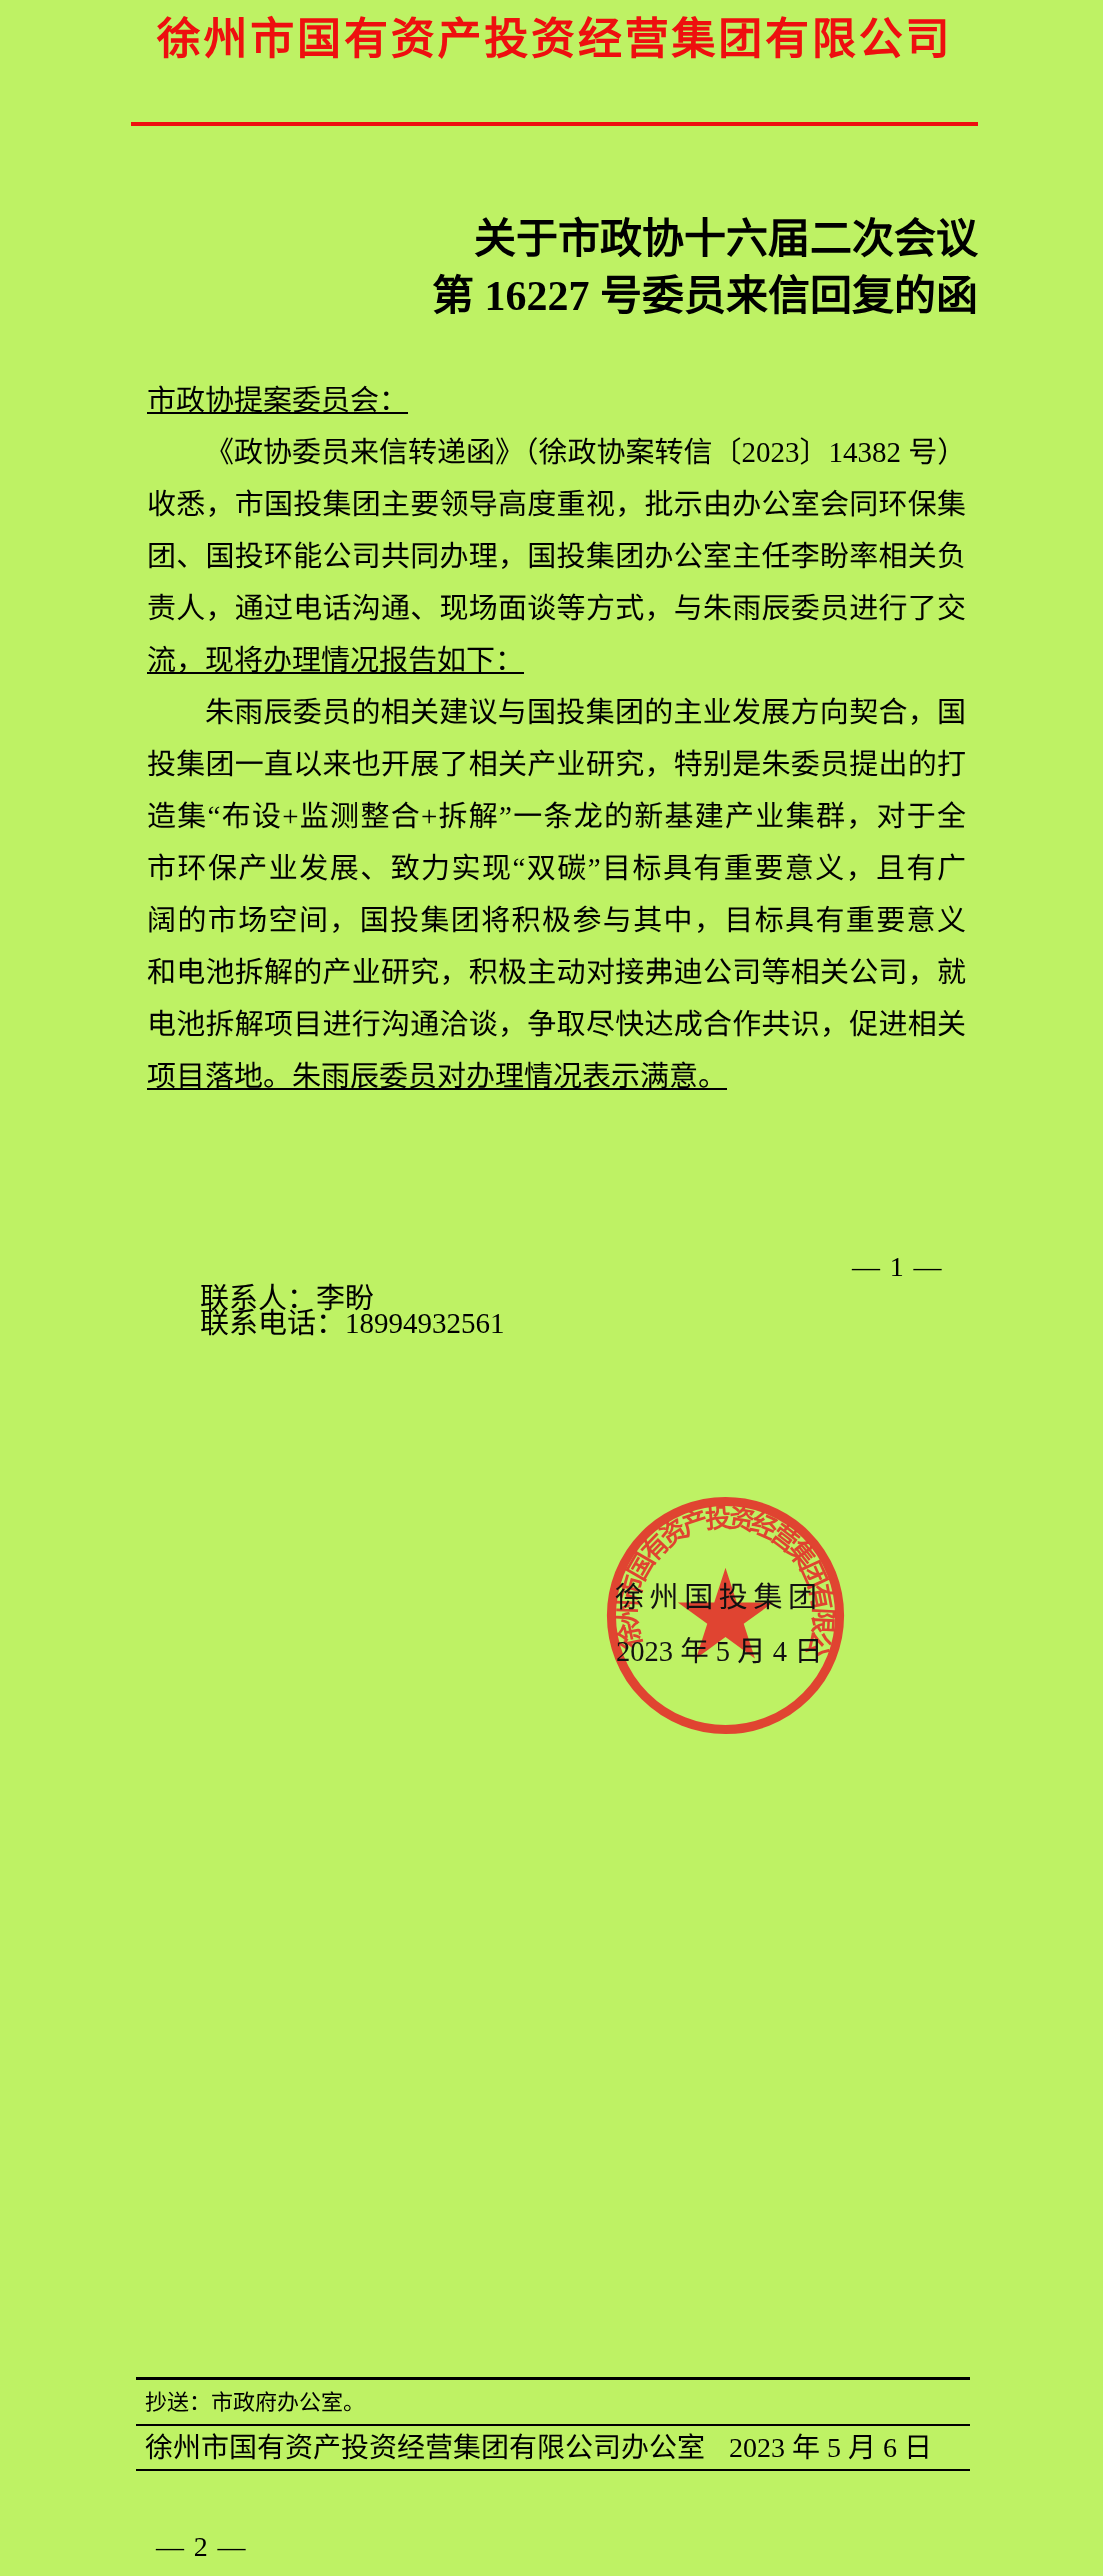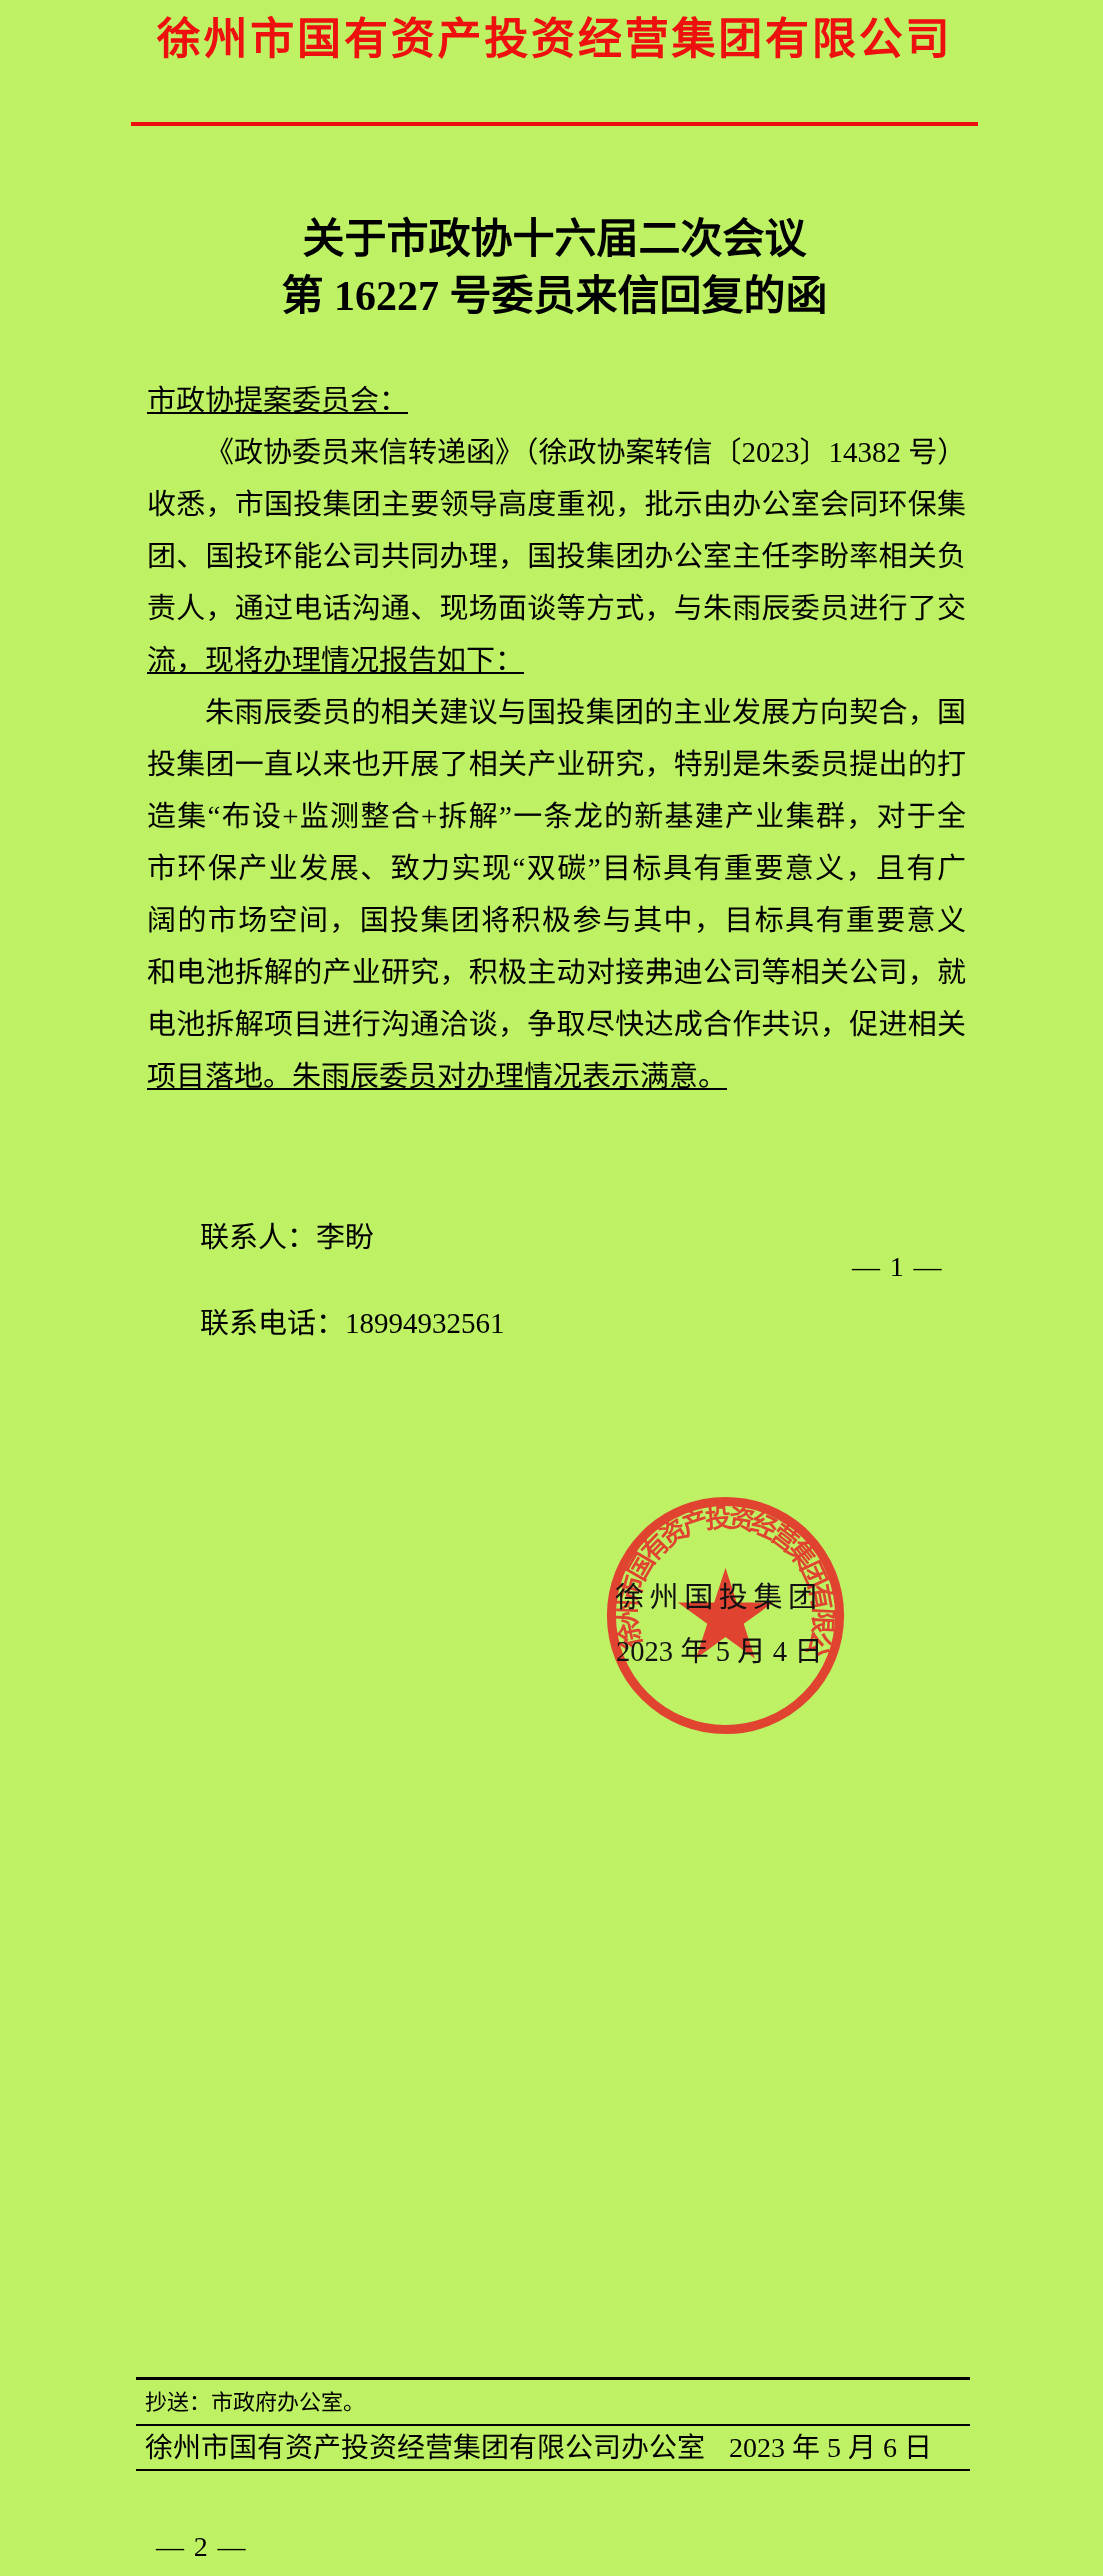--- a/index.html
+++ b/index.html
@@ -14,36 +14,36 @@
   .letterhead{
     position:absolute;top:8.3px;left:131px;width:847px;height:64px;
     line-height:64px;text-align:center;font-size:44px;font-weight:700;
     letter-spacing:2.8px;color:var(--header-red,#ee0f0f);
     font-family:"Liberation Serif","DejaVu Serif",serif;
     white-space:nowrap;
   }
   .red-rule{position:absolute;top:122px;left:131px;width:847px;height:3.5px;background:var(--header-red,#ee0f0f);}
 
   
-  .doc-title{position:absolute;top:211px;left:131px;width:847px;text-align:center;font-weight:700;font-size:42px;}
+  .doc-title{position:absolute;top:211px;left:131px;width:847px;text-align:right;font-weight:700;font-size:42px;}
   .doc-title .tline{line-height:57px;white-space:nowrap;}
 
   
   .letter-body{position:absolute;top:374px;left:147px;width:819px;font-size:29px;}
   .bl{line-height:52px;height:52px;text-align:justify;text-align-last:justify;overflow:hidden;}
   .bl.last{text-align-last:left;text-decoration:underline;}
   .bl.indent{padding-left:58px;}
 
   
   .pagenum1{position:absolute;top:1251px;left:147px;width:819px;height:31px;line-height:31px;
     text-align:right;padding-right:0;font-size:28px;letter-spacing:1.4px;box-sizing:border-box;padding-right:23px;}
 
   
   .contact{position:absolute;left:200px;font-size:29px;line-height:32px;white-space:nowrap;}
-  .contact.name{top:1221px;}
+  .contact.name{top:1282px;}
   .contact.phone{top:1307px;}
 
   
   .seal-wrap{position:absolute;left:601px;top:1491px;width:249px;height:249px;}
   .seal-wrap svg{display:block;}
   .seal-ring-text{font-family:"Liberation Serif","DejaVu Serif",serif;font-weight:700;font-size:37px;
     fill:var(--seal-red,#e23a2e);}
   .seal-name{position:absolute;left:615px;top:1581px;font-size:29px;line-height:33px;letter-spacing:5.6px;
     color:#111;white-space:nowrap;}
   .seal-date{position:absolute;left:616px;top:1635px;font-size:28.5px;line-height:33px;color:#111;white-space:nowrap;}

